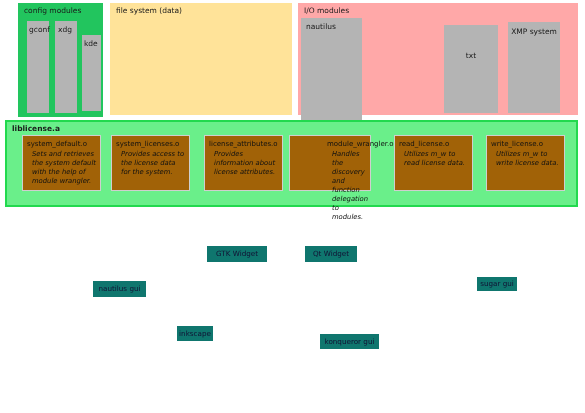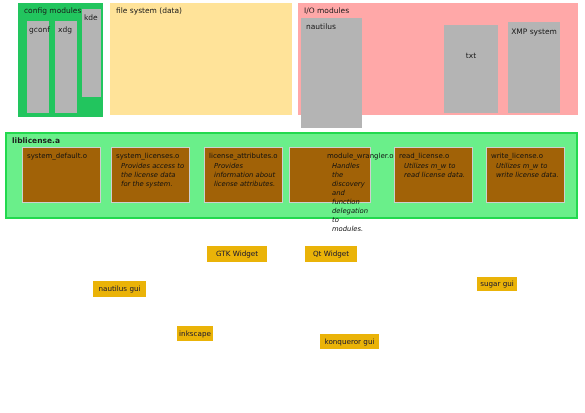--- a/index.html
+++ b/index.html
@@ -95,21 +95,21 @@
     font-style: italic;
     color: #111111;
     line-height: 9px;
     padding-left: 5px;
   }
 
   
   .gui {
     position: absolute;
     box-sizing: border-box;
-    background: #eab308;
+    background: #0f766e;
     color: #111133;
     font-size: 7.2px;
     line-height: 10px;
     display: flex;
     align-items: center;
     justify-content: center;
     white-space: nowrap;
   }
 </style>
 </head>
@@ -121,21 +121,21 @@
     <div class="group-title">config modules</div>
 
     <div class="mod" style="left:9px; top:18px; width:22px; height:92px;">
       <div class="mod-label" style="left:2px;">gconf</div>
     </div>
 
     <div class="mod" style="left:37px; top:18px; width:22px; height:92px;">
       <div class="mod-label" style="left:3px;">xdg</div>
     </div>
 
-    <div class="mod" style="left:64px; top:6px; width:19px; height:88px;">
+    <div class="mod" style="left:64px; top:32px; width:19px; height:76px;">
       <div class="mod-label" style="left:2px;">kde</div>
     </div>
   </div>
 
   <div class="group group-fs" style="left:110px; top:3px; width:182px; height:112px;">
     <div class="group-title">file system (data)</div>
   </div>
 
   <div class="group group-io" style="left:298px; top:3px; width:280px; height:112px;">
     <div class="group-title">I/O modules</div>
@@ -147,25 +147,26 @@
 
     <div class="mod" style="left:146px; top:22px; width:54px; height:88px;">
       <div class="mod-label center" style="top:26px;">txt</div>
     </div>
 
     <div class="mod" style="left:210px; top:19px; width:52px; height:91px;">
       <div class="mod-label center" style="top:5px;">XMP system</div>
     </div>
   </div>
 
-  <div class="lib" style="left:5px; top:120px; width:573px; height:87px;margin-top:12px;">
+  <div class="lib" style="left:5px; top:120px; width:573px; height:87px;">
     <div class="lib-title">liblicense.a</div>
 
     <div class="card" style="left:15px; top:13px; width:79px; height:56px;">
       <div class="card-title">system_default.o</div>
+      <div class="card-desc">Sets and retrieves the system default with the help of module wrangler.</div>
     </div>
 
     <div class="card" style="left:197px; top:13px; width:79px; height:56px;">
       <div class="card-title">license_attributes.o</div>
       <div class="card-desc">Provides information about license attributes.</div>
     </div>
 
     <div class="card" style="left:104px; top:13px; width:79px; height:56px;">
       <div class="card-title">system_licenses.o</div>
       <div class="card-desc">Provides access to the license data for the system.</div>

